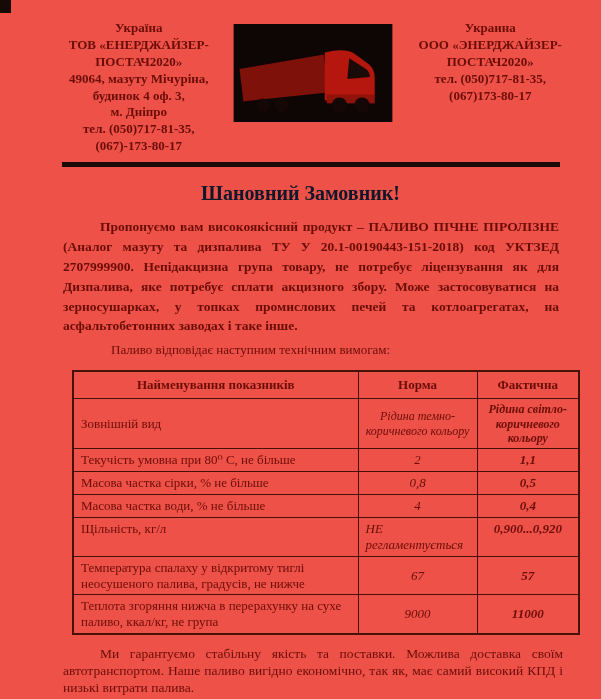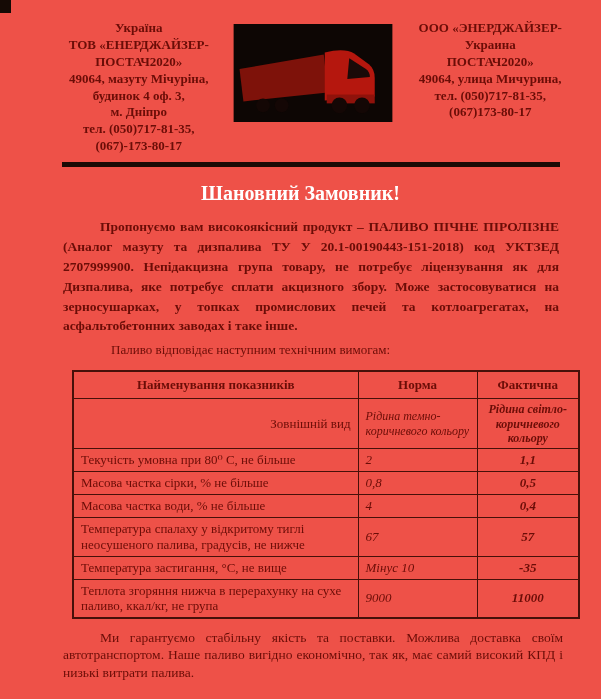--- a/index.html
+++ b/index.html
@@ -9,33 +9,33 @@
     color:#6b0d07;
     font-family:"Liberation Serif","DejaVu Serif",serif;
   }
   .corner-mark{position:absolute;top:0;left:0;width:11px;height:13px;background:#150a05;}
   .header-row{display:flex;align-items:flex-start;padding:12px 18px 0 46px;}
   .hblock{width:196px;font-size:13px;font-weight:bold;line-height:1.3;text-align:center;margin-top:8px;}
   .hblock div{white-space:nowrap;}
   .truck-wrap{width:162px;height:98px;margin:12px 4px 0 0;flex:0 0 auto;}
   .truck-wrap svg{display:block;width:100%;height:100%;}
   .divider{margin:7px 0 0 62px;width:498px;height:5px;background:#1b0a05;}
-  h1.title{margin:15px 0 0;font-size:20px;font-weight:bold;text-align:center;color:#ffffff;}
+  h1.title{margin:15px 0 0;font-size:20px;font-weight:bold;text-align:center;color:#0f172a;}
   p{margin:0;}
   .intro{margin:12px 42px 0 63px;text-indent:37px;font-size:13.5px;line-height:1.47;font-weight:bold;text-align:justify;}
   .lead-in{margin:6px 38px 12px 63px;text-indent:48px;font-size:13px;}
   table.specs{margin:8px 0 0 72px;width:506px;border-collapse:collapse;font-size:13px;table-layout:fixed;}
   table.specs,th,td{border:1.6px solid #471009;}
   table.specs{border-width:2px;}
   col.c1{width:285px;}col.c2{width:119px;}col.c3{width:102px;}
   th{padding:5px 4px;text-align:center;font-weight:bold;font-size:13px;}
   td{padding:3px 7px;line-height:1.22;vertical-align:middle;}
   td.name{text-align:left;}
-  td.center{text-align:right;}
-  td.norm{font-style:italic;font-weight:normal;}
+  td.center{text-align:left;}
+  td.norm{font-style:italic;text-align:center;font-weight:normal;}
   td.fact{font-style:italic;text-align:center;font-weight:bold;}
   td.small{font-size:12px;line-height:1.2;}
   tr.row-density td{vertical-align:top;}
   td.norm-left{text-align:left;}
   .para{margin:10px 38px 0 63px;font-size:13.5px;line-height:1.27;text-align:justify;}
   .guarantee{text-indent:37px;}
 </style>
 </head>
 <body>
 
@@ -61,24 +61,23 @@
       <path d="M118 35 l17 11 q4 3 4 8 l-23 2 Z" fill="#1a0a08"></path>
       <rect x="95" y="72" width="49" height="9" fill="#8f120b"></rect>
       <circle cx="108" cy="83" r="8" fill="#140705"></circle>
       <circle cx="131" cy="83" r="8" fill="#140705"></circle>
       <circle cx="30" cy="83" r="7" fill="#140705"></circle>
       <circle cx="49" cy="83" r="7" fill="#140705"></circle>
     </svg>
   </div>
 
   <div class="hblock">
+    <div>Украина</div>
     <div>ООО «ЭНЕРДЖАЙЗЕР-</div>
-    <div>Украина</div>
     <div>ПОСТАЧ2020»</div>
-    <div>49064, улица Мичурина,</div>
     <div>тел. (050)717-81-35,</div>
     <div>(067)173-80-17</div>
   </div>
 </div>
 
 <div class="divider"></div>
 
 <h1 class="title">Шановний Замовник!</h1>
 
 <p class="intro">Пропонуємо вам високоякісний продукт – ПАЛИВО ПІЧНЕ ПІРОЛІЗНЕ (Аналог мазуту та дизпалива ТУ У 20.1-00190443-151-2018) код УКТЗЕД 2707999900. Непідакцизна група товару, не потребує ліцензування як для Дизпалива, яке потребує сплати акцизного збору. Може застосовуватися на зерносушарках, у топках промислових печей та котлоагрегатах, на асфальтобетонних заводах і таке інше.</p>
@@ -112,29 +111,29 @@
     <tr>
       <td class="name">Масова частка сірки, % не більше</td>
       <td class="norm">0,8</td>
       <td class="fact">0,5</td>
     </tr>
     <tr>
       <td class="name">Масова частка води, % не більше</td>
       <td class="norm">4</td>
       <td class="fact">0,4</td>
     </tr>
+    <tr class="row-density">
+      <td class="name">Щільність, кг/л</td>
+      <td class="norm norm-left">НЕ регламентується</td>
+      <td class="fact">0,900...0,920</td>
+    </tr>
     <tr>
       <td class="name">Температура спалаху у відкритому тиглі неосушеного палива, градусів, не нижче</td>
       <td class="norm">67</td>
       <td class="fact">57</td>
-    </tr>
-    <tr>
-      <td class="name">Температура застигання, °С, не вище</td>
-      <td class="norm">Мінус 10</td>
-      <td class="fact">-35</td>
     </tr>
     <tr>
       <td class="name">Теплота згоряння нижча в перерахунку на сухе паливо, ккал/кг, не група</td>
       <td class="norm">9000</td>
       <td class="fact">11000</td>
     </tr>
   </tbody>
 </table>
 
 <p class="para guarantee">Ми гарантуємо стабільну якість та поставки. Можлива доставка своїм автотранспортом. Наше паливо вигідно економічно, так як, має самий високий КПД і низькі витрати палива.</p>

